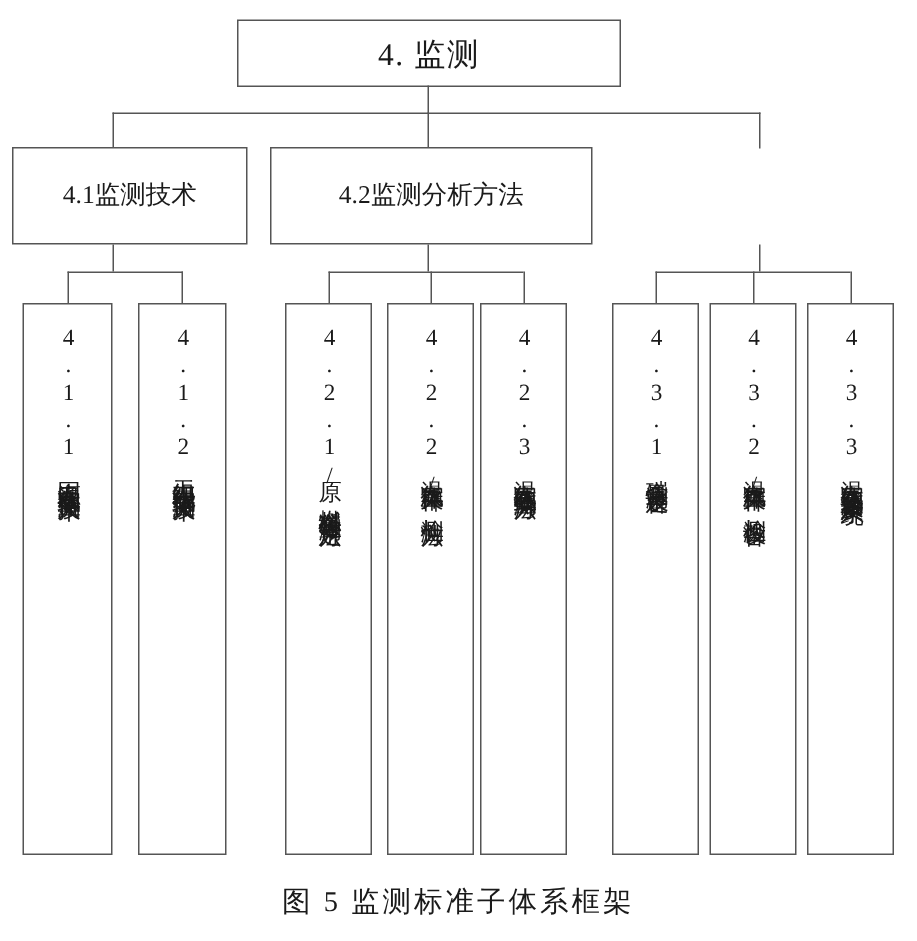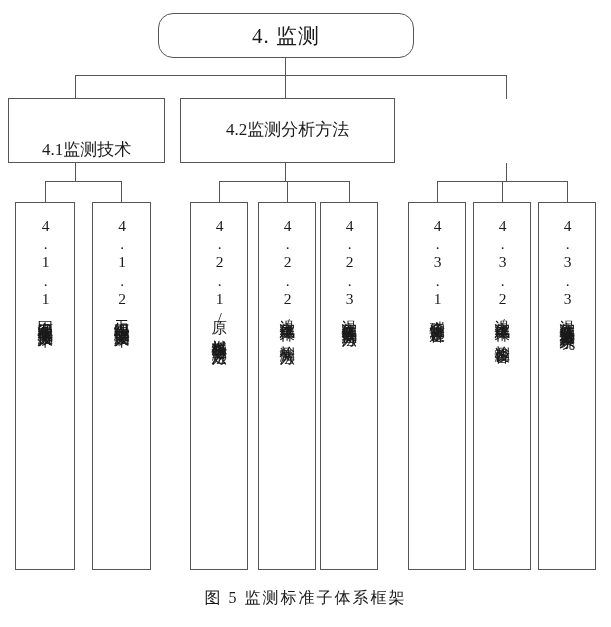--- a/index.html
+++ b/index.html
@@ -34,31 +34,30 @@
     text-align: center;
   }
 
   .root-box {
     left: 158px;
     top: 13px;
     width: 256px;
     height: 45px;
     font-size: 21px;
     letter-spacing: 1px;
-    border-radius: 15px;
   }
 
   .l2-box {
     top: 98px;
     height: 65px;
     font-size: 17px;
     line-height: 1.35;
     padding: 0 4px;
   }
-  .l2-a { left: 8px;   width: 157px; align-items: flex-end; }
+  .l2-a { left: 8px;   width: 157px; }
   .l2-b { left: 180px; width: 215px; }
   .l2-c { left: 408px; width: 195px; }
 
   .leaf-box {
     top: 202px;
     height: 368px;
     font-size: 15.5px;
     padding: 14px 0;
     align-items: flex-start;
     justify-content: center;
@@ -90,21 +89,21 @@
     height: 1.4px;
     background: #555555;
   }
 
   .caption {
     position: absolute;
     left: 0;
     top: 588px;
     width: 611px;
     text-align: center;
-    font-size: 16px;
+    font-size: 19px;
     letter-spacing: 2px;
     font-family: "Liberation Serif", "DejaVu Serif", serif;
   }
 </style>
 </head>
 <body>
 
 <div id="diagram">
 
   <div class="box root-box">

